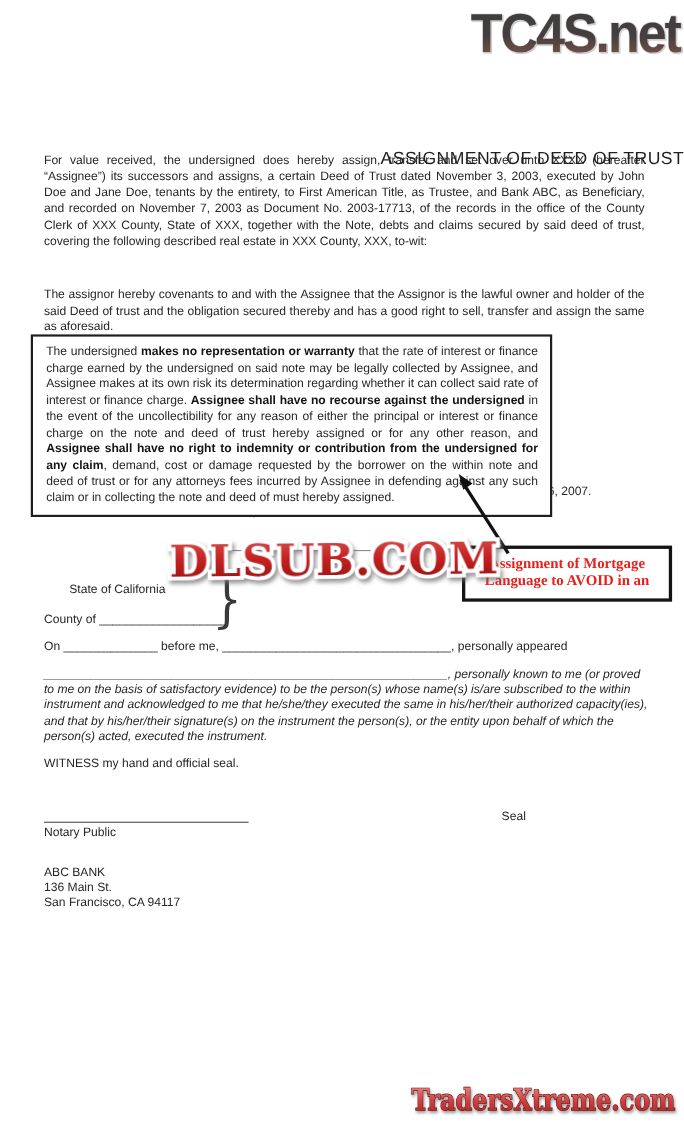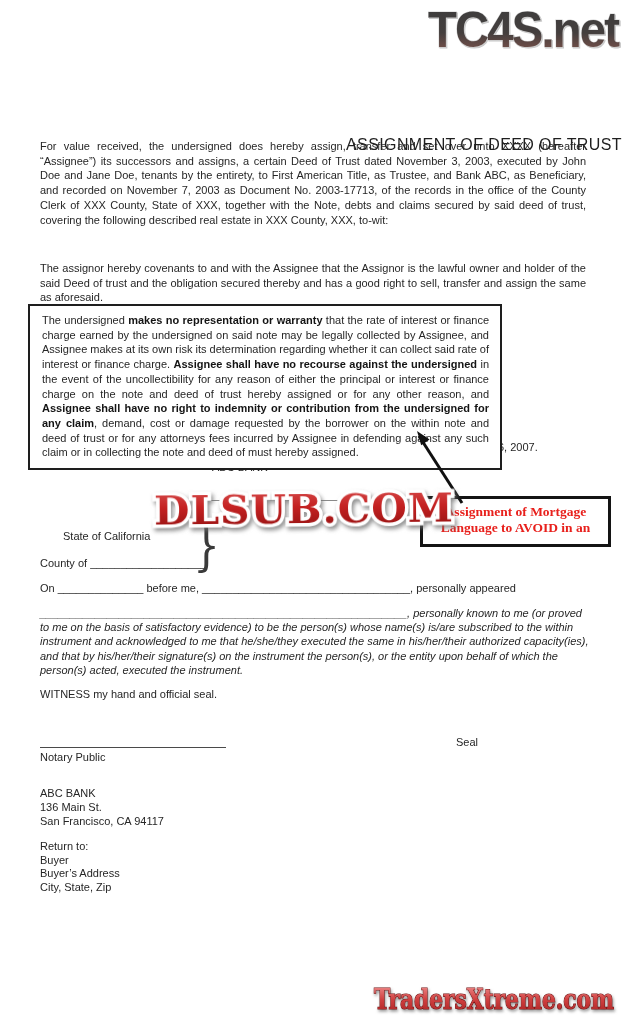--- a/index.html
+++ b/index.html
@@ -103,26 +103,20 @@
   <div class="abs notary-rule"></div>
   <div class="abs notary-pub">Notary Public</div>
   <div class="abs seal">Seal</div>
 
   <div class="abs addr">
     <span>ABC BANK</span>
     <span>136 Main St.</span>
     <span>San Francisco, CA 94117</span>
   </div>
 
-  <div class="abs ret">
-    <span>Return to:</span>
-    <span>Buyer</span>
-    <span>Buyer’s Address</span>
-    <span>City, State, Zip</span>
-  </div>
 
   <svg class="abs wm-bottom" width="256" height="44" viewBox="0 0 256 44">
     <defs>
       <linearGradient id="g-bot" x1="0" y1="0" x2="0" y2="1">
         <stop offset="0%" stop-color="#f09090"></stop>
         <stop offset="50%" stop-color="#d04040"></stop>
         <stop offset="100%" stop-color="#a82020"></stop>
       </linearGradient>
     </defs>
     <text x="128" y="31" text-anchor="middle" font-family="DejaVu Serif, serif" font-size="27" font-weight="bold" textLength="240" lengthAdjust="spacingAndGlyphs" fill="url(#g-bot)" stroke="#6e1212" stroke-width="1.2" paint-order="stroke" style="filter:drop-shadow(1px 2px 1.5px rgba(90,90,90,0.65))">TradersXtreme.com</text>

